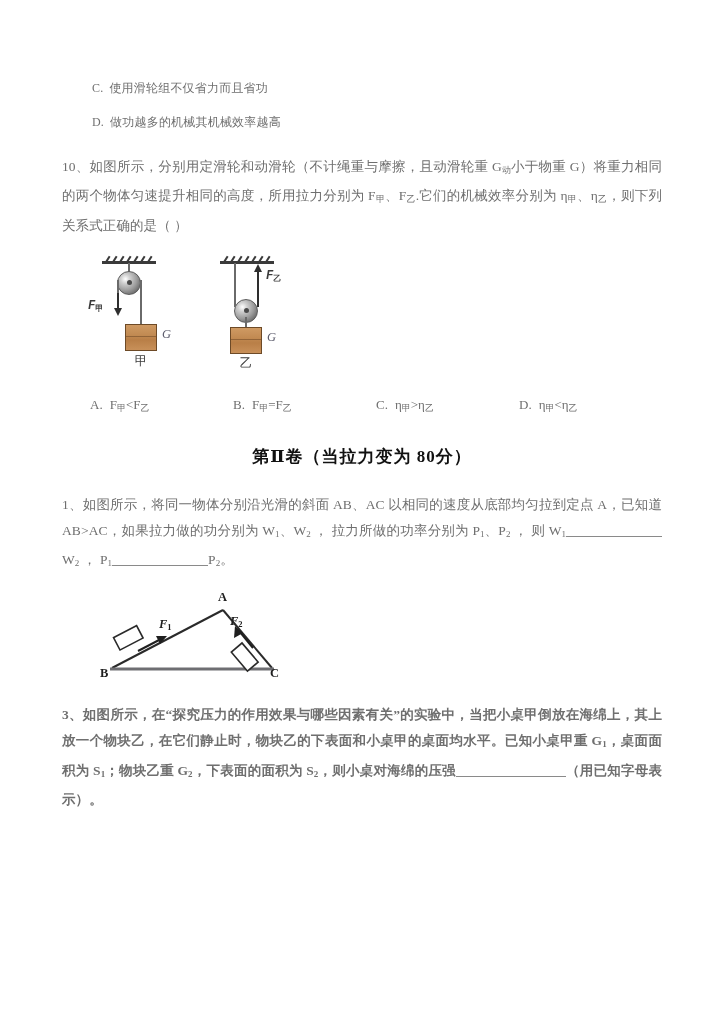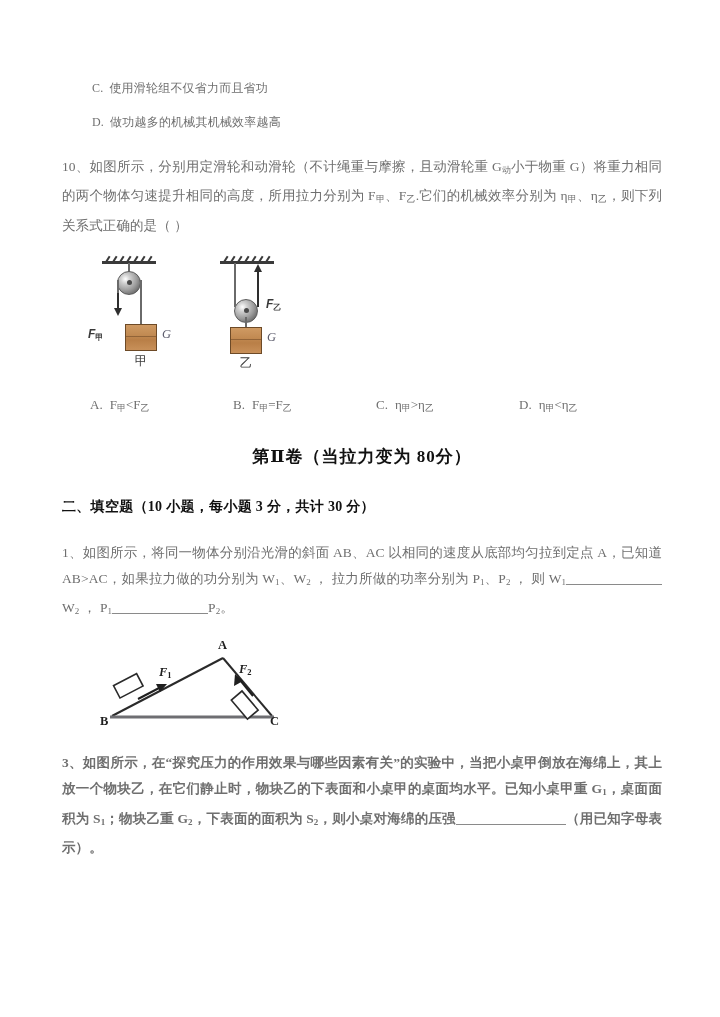--- a/index.html
+++ b/index.html
@@ -187,23 +187,22 @@
   .arrow.up::after {
     top: -7px;
     border-bottom: 8px solid #2e2e2e;
   }
   .flabel {
     position: absolute;
     font-style: italic;
     font-weight: bold;
     font-size: 12px;
     color: #3a3a3a;
-    font-family: Liberation Sans, sans-serif;
+    font-family: Liberation Mono, monospace;
     white-space: nowrap;
-    margin-top: 28px;
   }
   .flabel sub { font-size: 8px; font-style: normal; font-weight: bold; }
   .glabel {
     position: absolute;
     font-style: italic;
     font-size: 12.5px;
     color: #5b5b6b;
     font-family: "Liberation Serif", serif;
   }
   .caption {
@@ -314,21 +313,20 @@
       <div class="cell">
         <span class="lbl latin">C.</span><span>η</span><sub>甲</sub><span>&gt;</span><span>η</span><sub>乙</sub>
       </div>
       <div class="cell">
         <span class="lbl latin">D.</span><span>η</span><sub>甲</sub><span>&lt;</span><span>η</span><sub>乙</sub>
       </div>
     </div>
 
     <div class="vol-title">第Ⅱ卷（当拉力变为   80分）</div>
 
-    <div class="sec-title">二、填空题（10 小题，每小题 3 分，共计 30 分）</div>
 
     <div class="qline qblock" style="margin-top:24px;">
       <span class="latin">1、</span><span><span>如图所示，将同一物体分别沿光滑的斜面 AB、AC 以相同的速度从底部均匀拉到定点 A，已知道 AB&gt;AC，如果拉力做的功分别为 W</span><sub>1</sub><span>、W</span><sub>2</sub><span>  ，  拉力所做的功率分别为 P</span><sub>1</sub><span>、P</span><sub>2</sub><span>  ，  则 W</span><sub>1</sub><span class="blank b-lg"></span><span>W</span><sub>2</sub><span>  ，  P</span><sub>1</sub><span class="blank b-lg"></span><span>P</span><sub>2</sub><span>。</span></span>
     </div>
 
     <div class="fig-tri">
       <svg width="250" height="96" viewBox="0 0 250 96" style="position:absolute;left:28px;top:0;">
 
         <line x1="22" y1="82" x2="133" y2="24" stroke="#2a2a2a" stroke-width="2"></line>
         <line x1="133" y1="24" x2="182" y2="82" stroke="#2a2a2a" stroke-width="2"></line>
@@ -347,21 +345,21 @@
 
         <line x1="163" y1="62" x2="150" y2="46" stroke="#1f1f1f" stroke-width="2"></line>
         <polygon points="145,40 144,52 153,47" fill="#1f1f1f"></polygon>
       </svg>
       <div class="tri-label" style="left:156px;top:4px;">A</div>
       <div class="tri-label" style="left:38px;top:80px;">B</div>
       <div class="tri-label" style="left:208px;top:80px;">C</div>
       <div class="tri-f" style="left:97px;top:31px;">
         <span>F</span><sub>1</sub>
       </div>
-      <div class="tri-f" style="left:177px;top:28px;">
+      <div class="tri-f" style="left:168px;top:28px;">
         <span>F</span><sub>2</sub>
       </div>
     </div>
 
 
     <div class="qline qblock" style="margin-top:20px;font-weight:bold;">
       <span class="latin">3、</span><span><span>如图所示，在“探究压力的作用效果与哪些因素有关”的实验中，当把小桌甲倒放在海绵上，其上放一个物块乙，在它们静止时，物块乙的下表面和小桌甲的桌面均水平。已知小桌甲重 G</span><sub>1</sub><span>，桌面面积为 S</span><sub>1</sub><span>；物块乙重 G</span><sub>2</sub><span>，下表面的面积为 S</span><sub>2</sub><span>，则小桌对海绵的压强</span><span class="blank b-xl"></span><span>（用已知字母表示）。</span></span>
     </div>
 
   </div>

